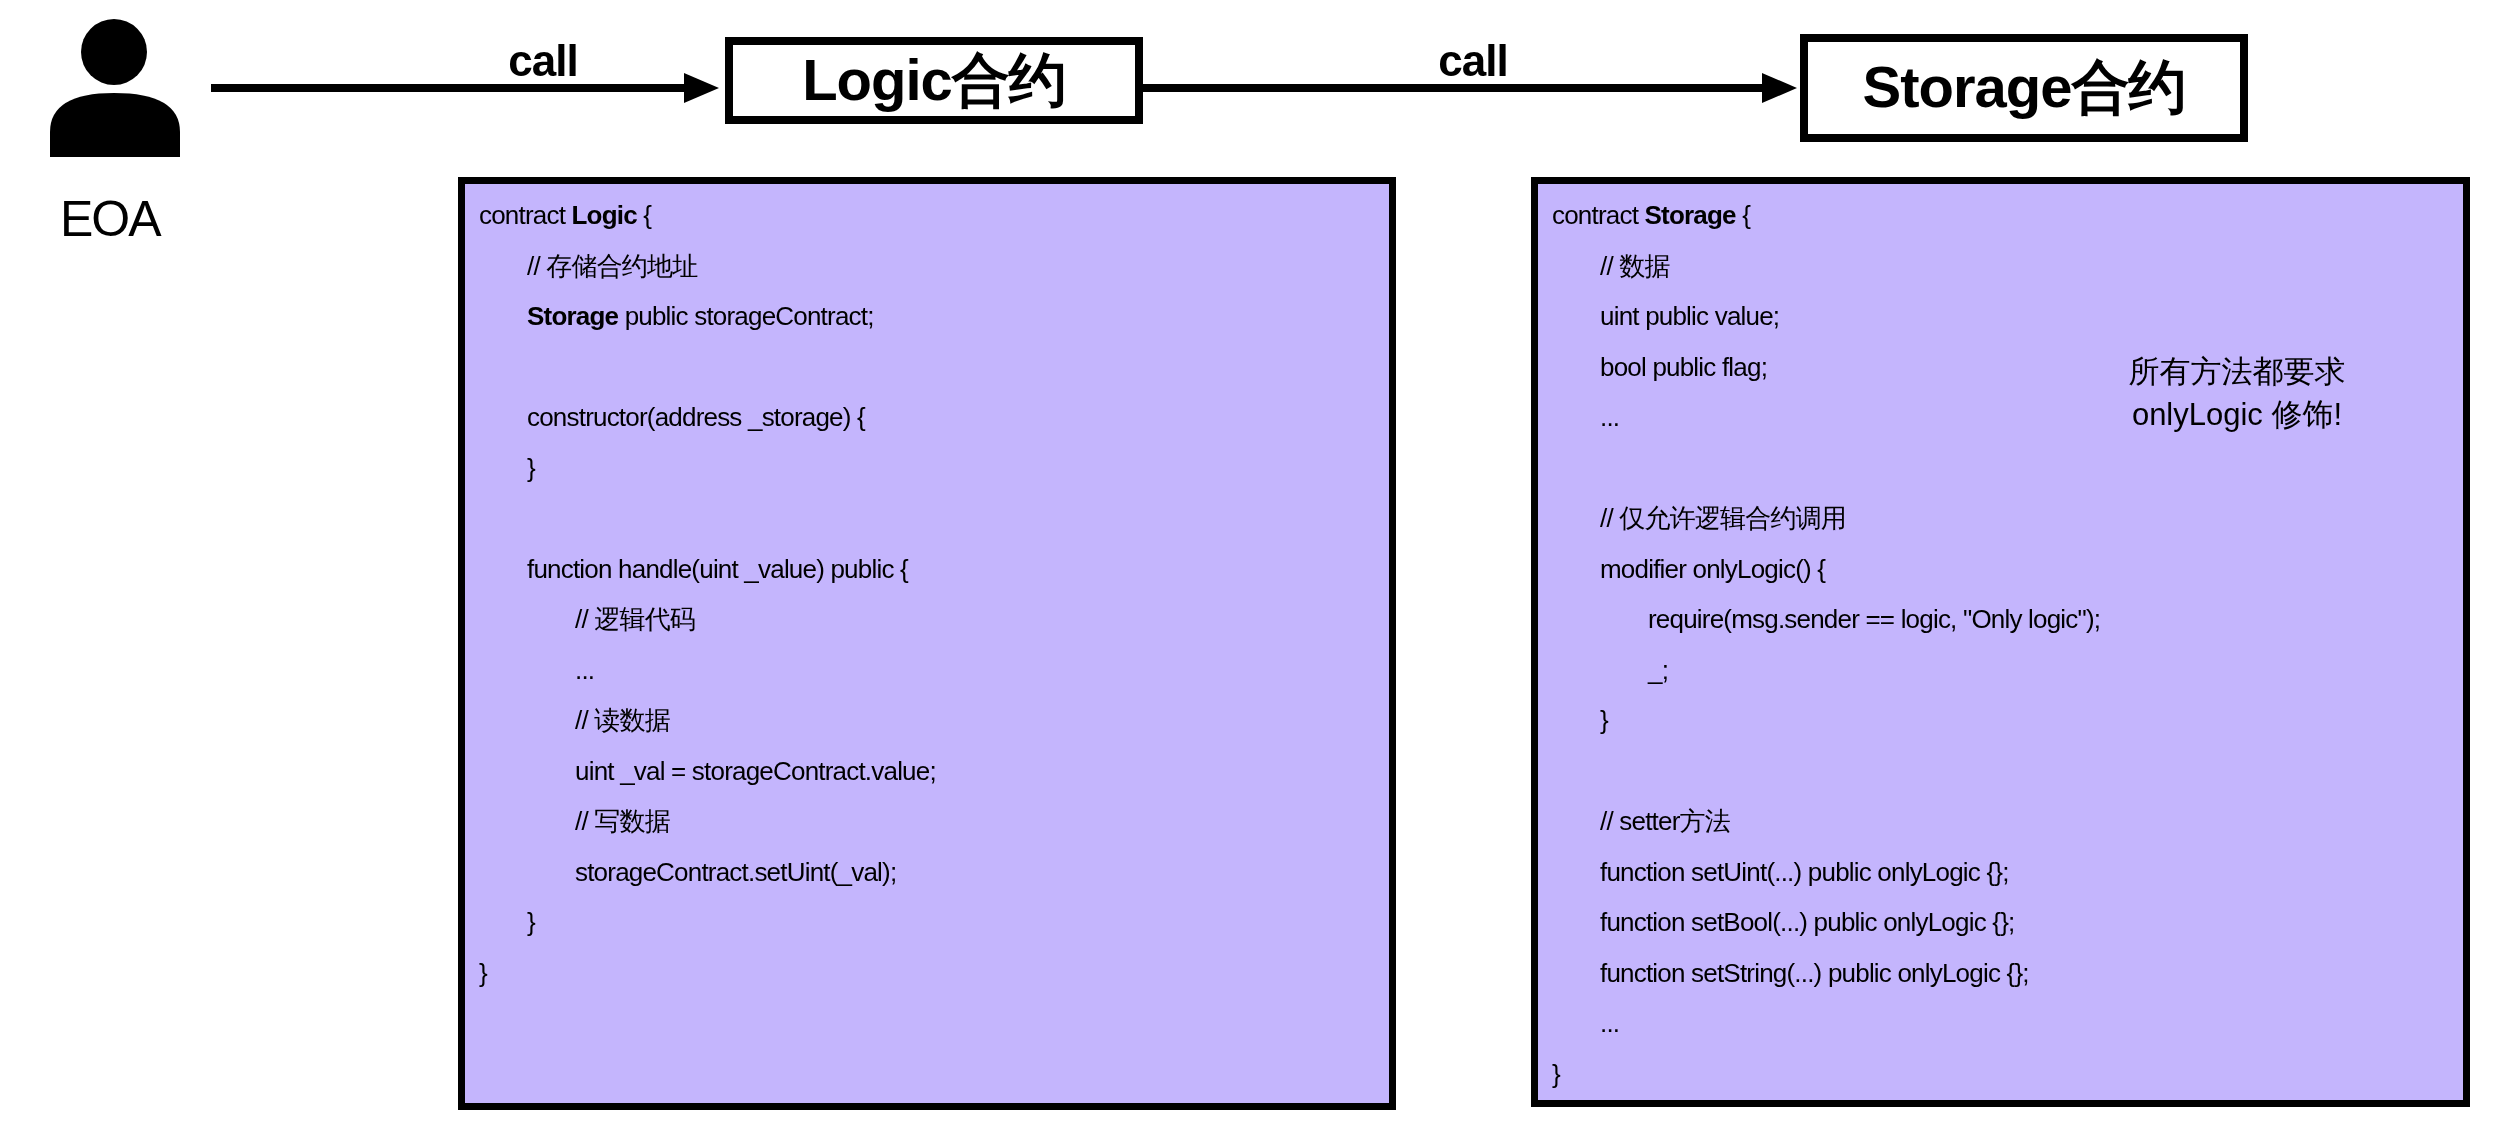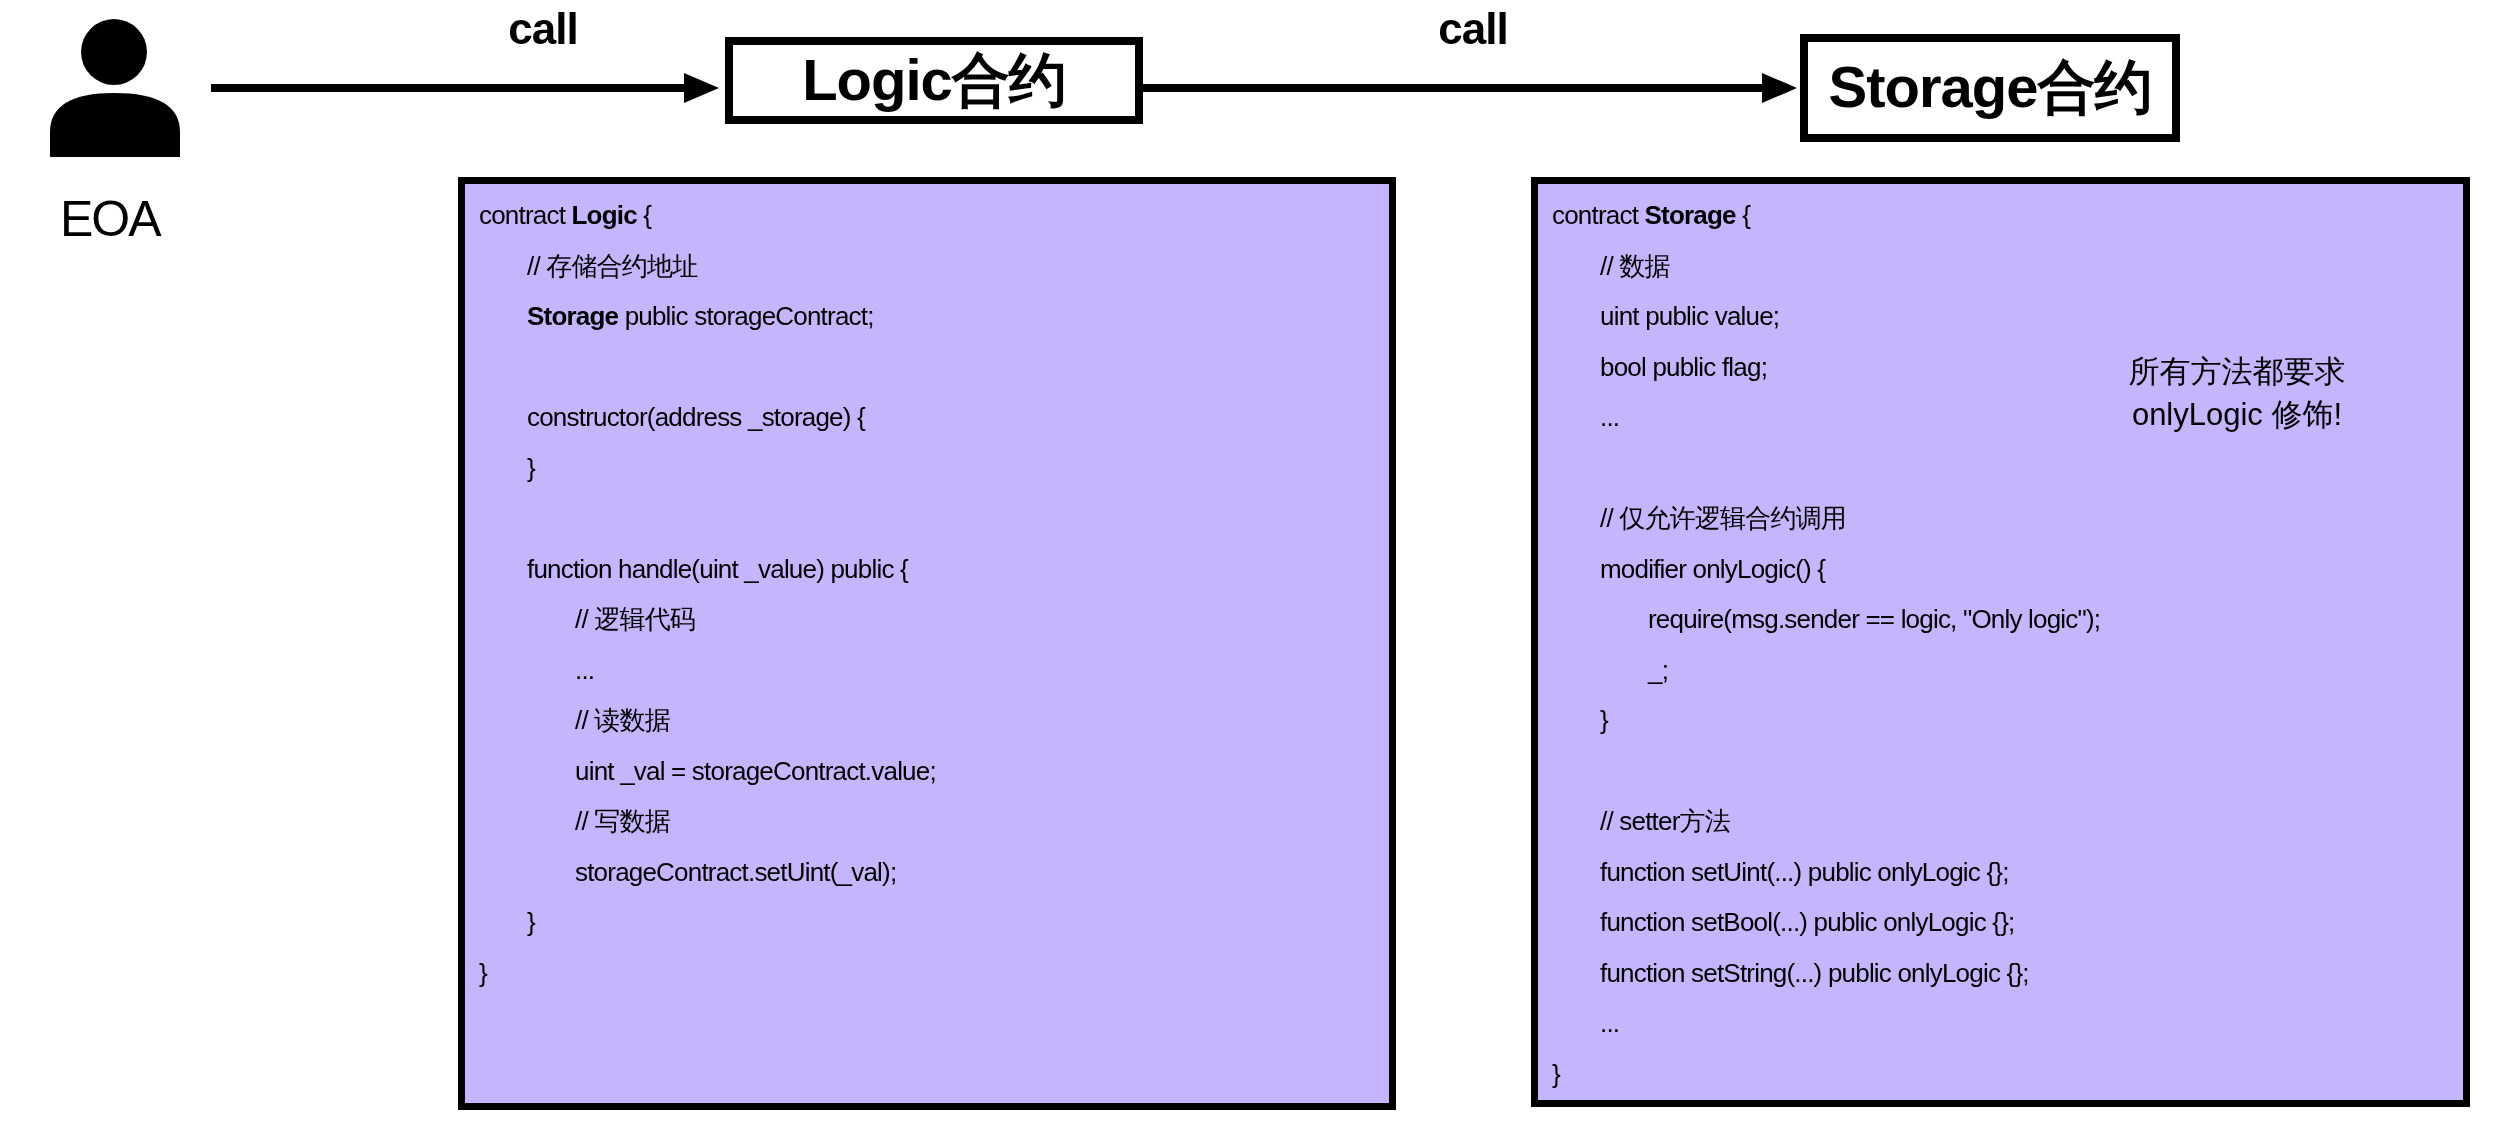--- a/index.html
+++ b/index.html
@@ -13,21 +13,21 @@
     overflow: hidden;
   }
   svg.overlay {
     position: absolute;
     left: 0; top: 0;
     width: 2493px; height: 1125px;
   }
   .call-label {
     position: absolute;
     width: 200px;
-    top: 4px;
+    top: 36px;
     text-align: center;
     font-size: 44px;
     font-weight: bold;
     letter-spacing: -1px;
   }
   .call-label.first { left: 443px; }
   .call-label.second { left: 1373px; }
   .eoa-label {
     position: absolute;
     left: 60px;
@@ -41,21 +41,21 @@
     background: #ffffff;
     display: flex;
     align-items: center;
     justify-content: center;
     font-size: 58px;
     font-weight: bold;
     letter-spacing: -1px;
     box-sizing: border-box;
   }
   .contract-box.logic  { left: 725px;  top: 37px; width: 418px; height: 87px; }
-  .contract-box.storage{ left: 1800px; top: 34px; width: 380px; height: 108px; }
+  .contract-box.storage{ left: 1800px; top: 34px; width: 448px; height: 108px; }
   .code-box {
     position: absolute;
     border: 7px solid #000000;
     background: #c4b5fd;
     box-sizing: border-box;
     padding: 6px 8px 0 14px;
     font-size: 26px;
     letter-spacing: -0.8px;
     line-height: 50.5px;
     white-space: nowrap;

